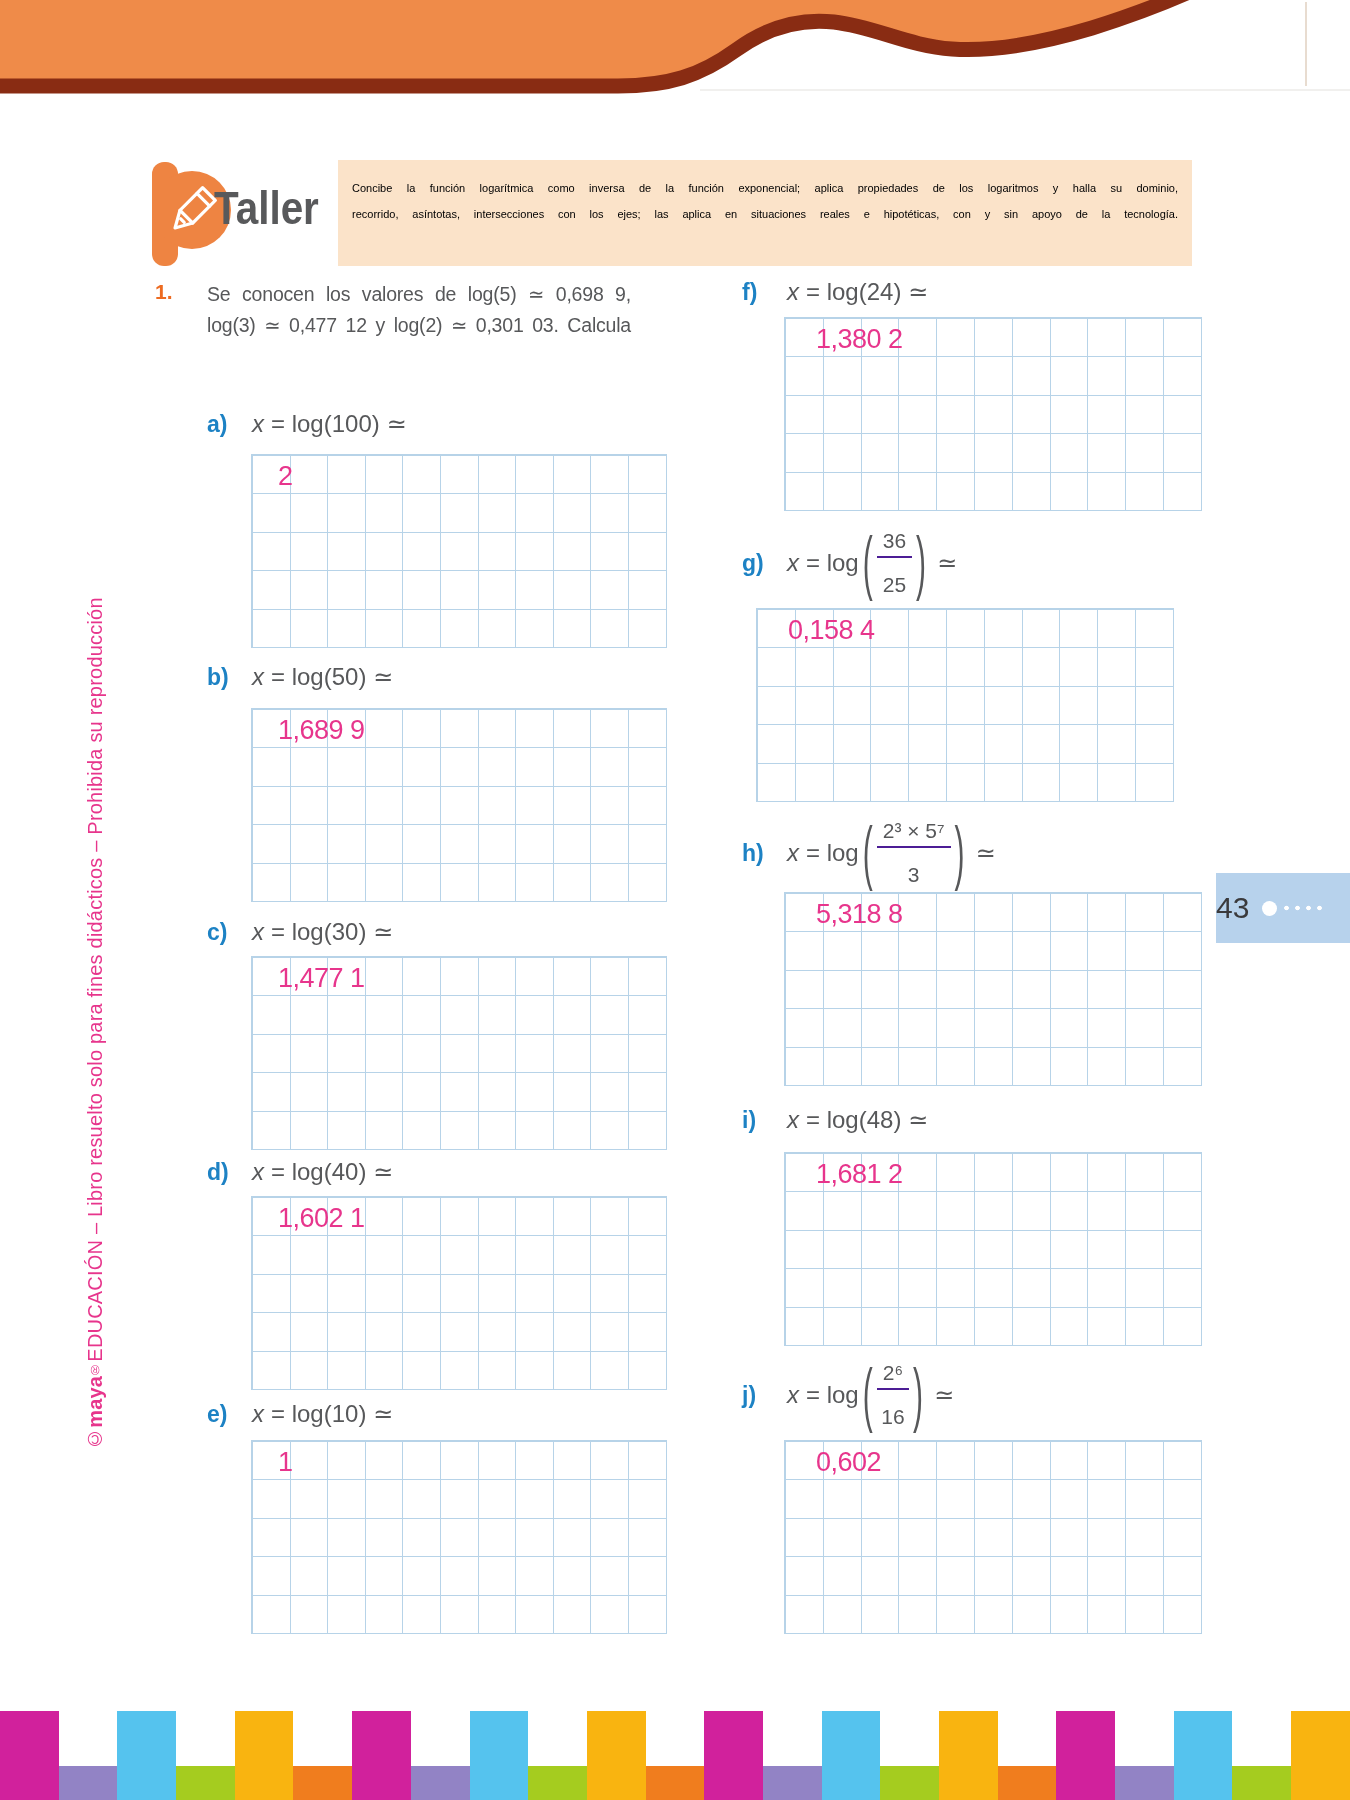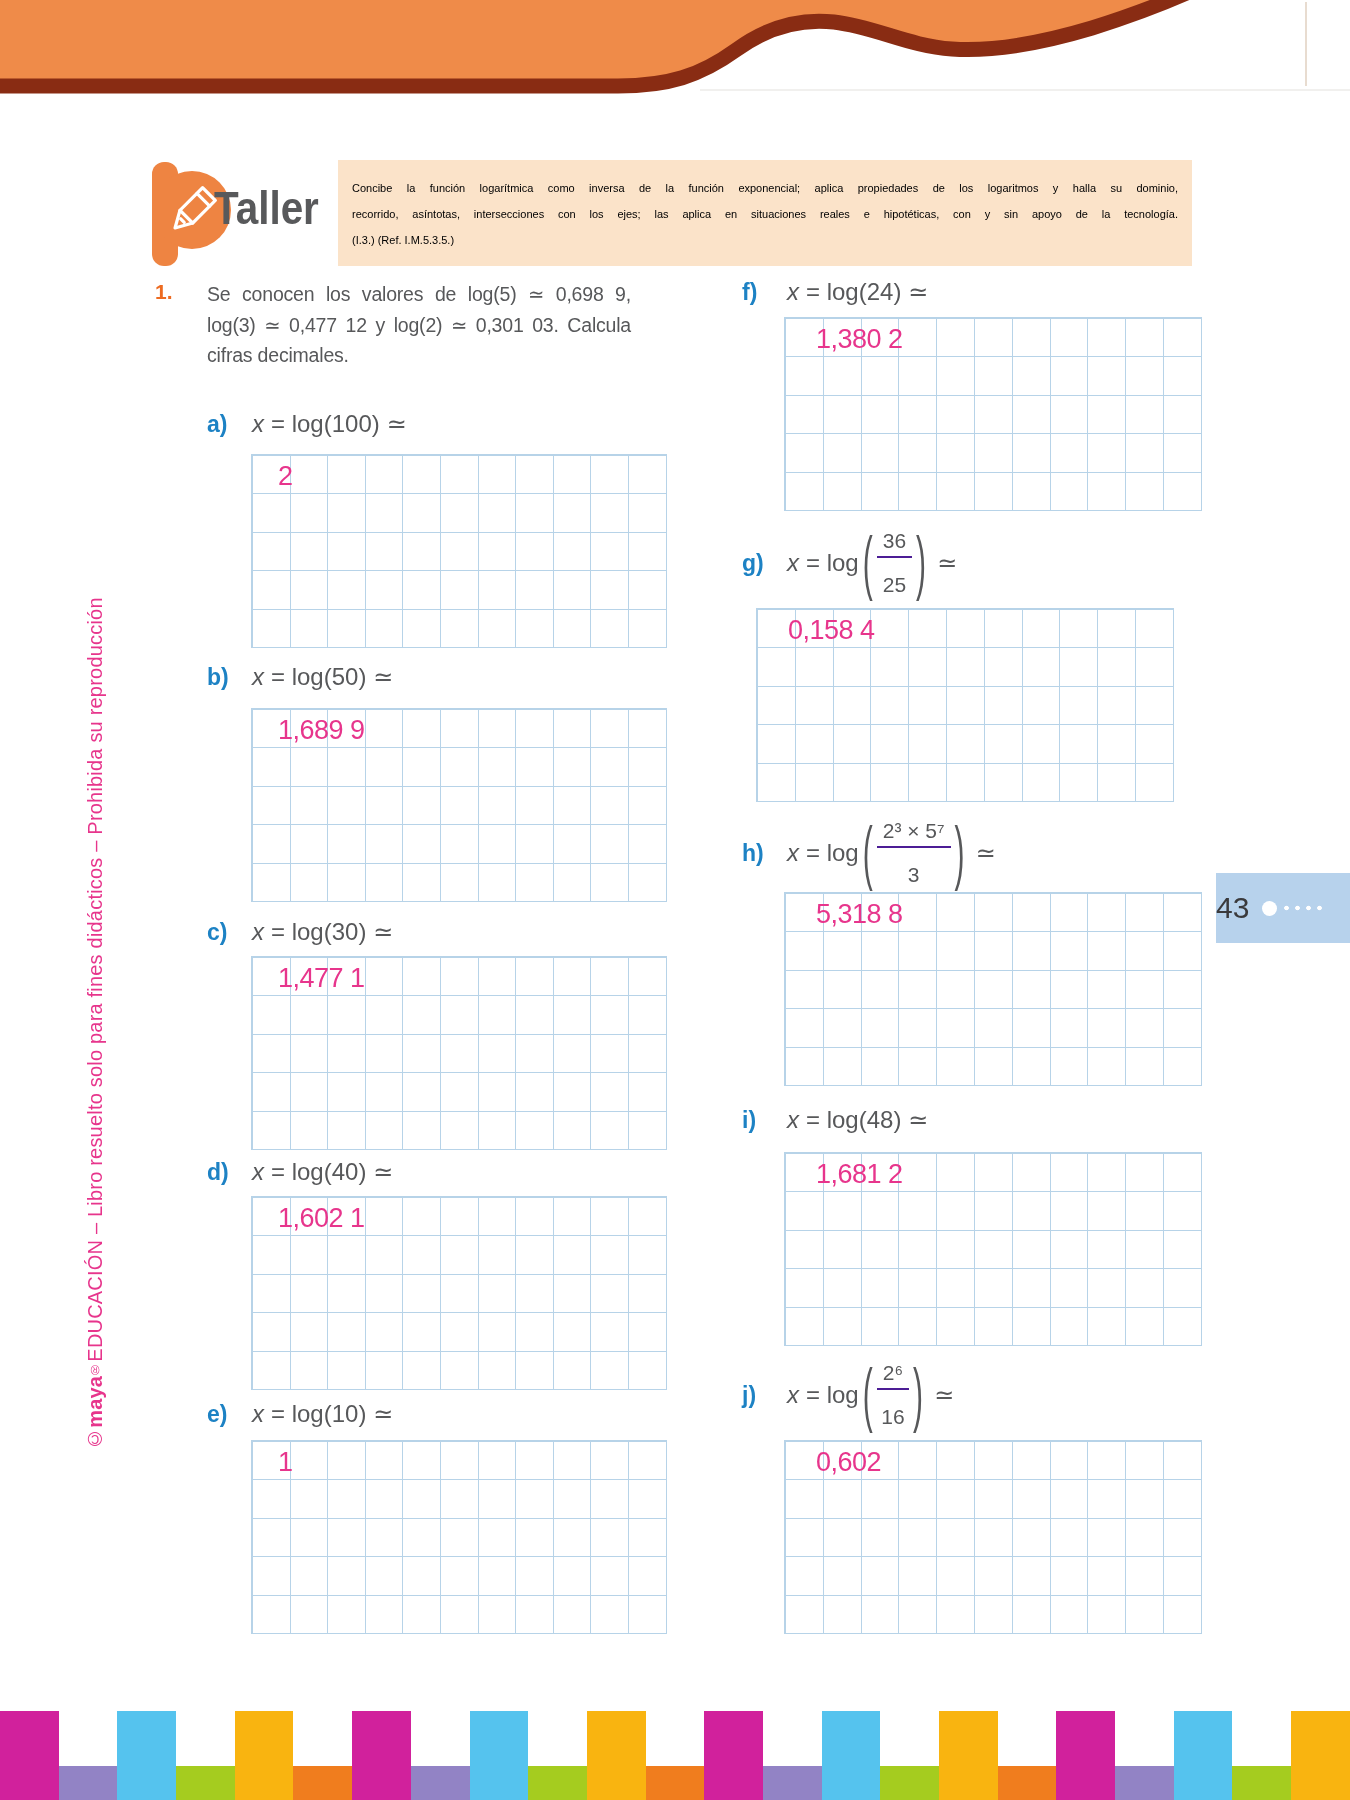--- a/index.html
+++ b/index.html
@@ -107,28 +107,26 @@
     <path d="M-9,-24 L9,-24 L9,8 L-9,8 Z"></path>
     <path d="M-9,8 L0,24 L9,8"></path>
     <path d="M-9,-16 L9,-16"></path>
     <path d="M-2.5,13.5 L2.5,13.5"></path>
   </g>
 </svg>
 <div class="hdr-title">Taller</div>
 <div class="hdr-desc">
   <div class="desc-line just">Concibe la función logarítmica como inversa de la función exponencial; aplica propiedades de los logaritmos y halla su dominio,</div>
   <div class="desc-line just">recorrido, asíntotas, intersecciones con los ejes; las aplica en situaciones reales e hipotéticas, con y sin apoyo de la tecnología.</div>
-  <div class="desc-line">(I.3.) (Ref. I.M.5.3.5.)</div>
 </div>
 
 <div class="ex-number">1.</div>
 <div class="intro">
   <div class="intro-line just"><span>Se conocen los valores de log(5) ≃ 0,698 9,</span><span class="b"></span></div>
   <div class="intro-line just"><span>log(3) ≃ 0,477 12  y  log(2) ≃ 0,301 03. </span><span class="b">Calcula</span></div>
-  <div class="intro-line"><span>cifras decimales.</span><span class="b"></span></div>
 </div>
 
 <div class="eq-row r-a">
   <span class="item-label">a)</span>
   <span class="eq"><i>x</i><span>= log(100) ≃</span></span>
 </div>
 <div class="grid g-a">
   <span class="answer">2</span>
 </div>
 

